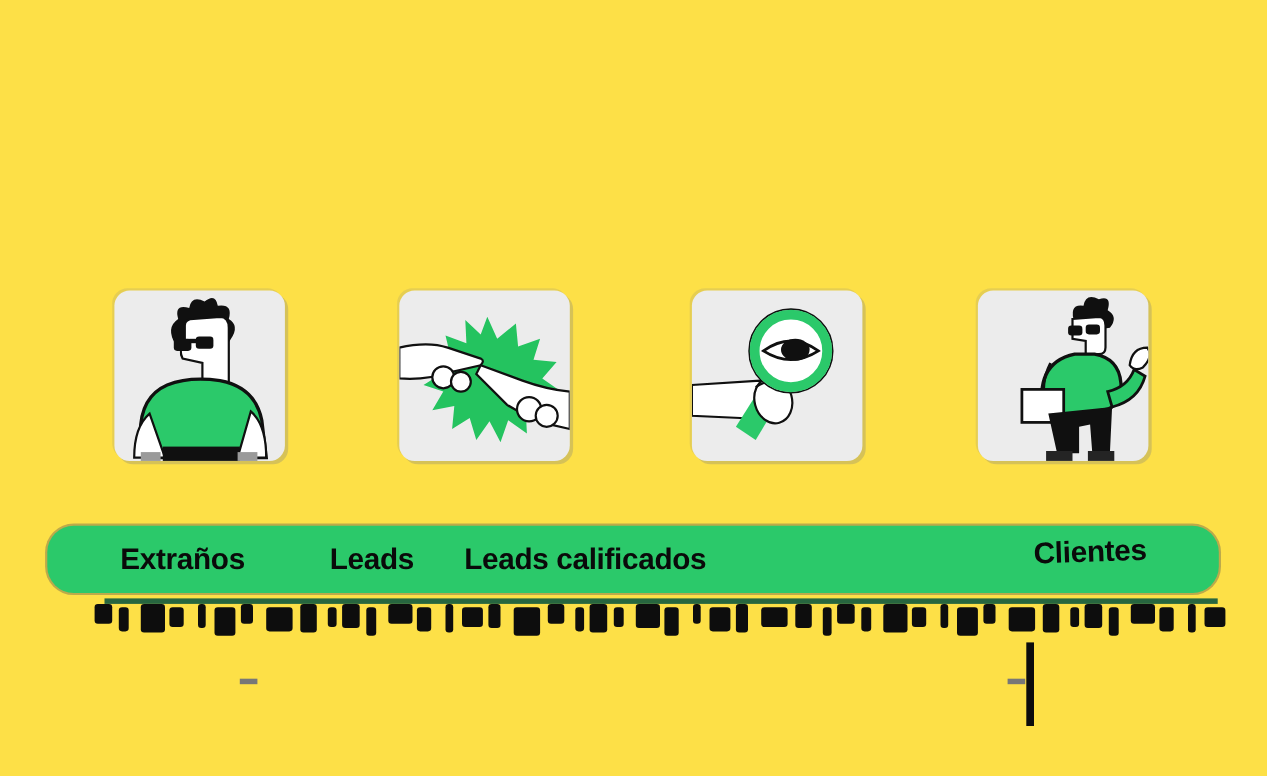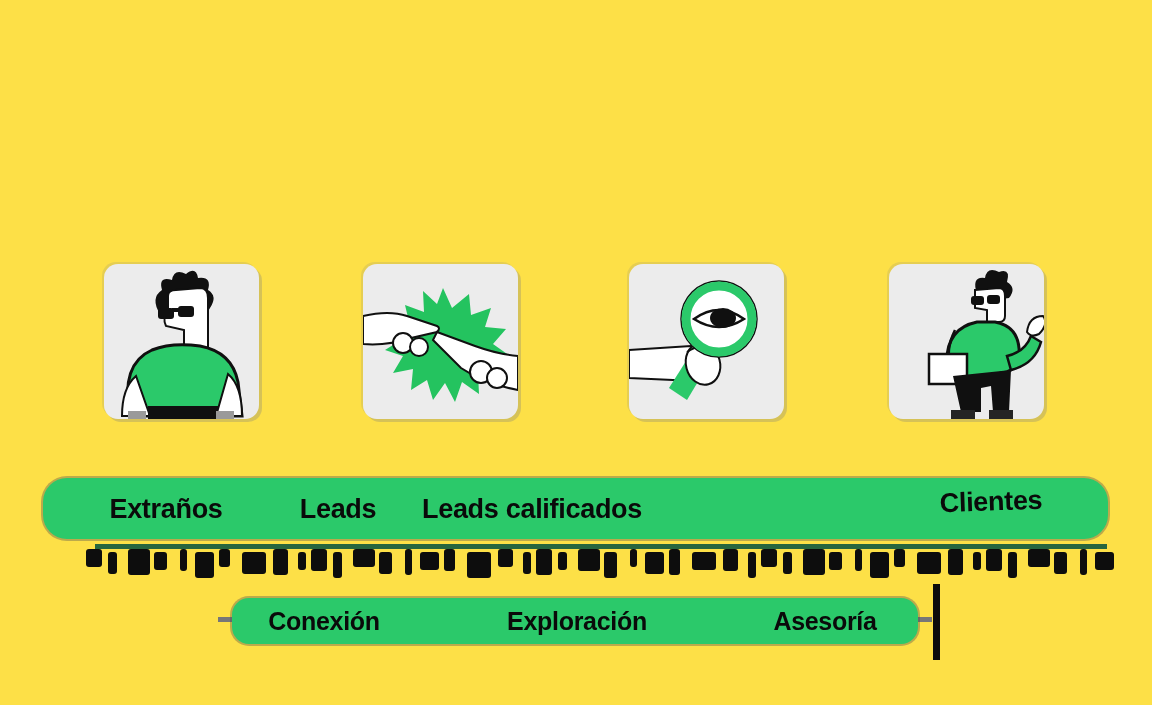--- a/index.html
+++ b/index.html
@@ -183,19 +183,14 @@
       <div class="dark-mark" style="width: 9px; height: 26px; margin-right: 11px; margin-top: 3px;"></div>
       <div class="dark-mark" style="width: 22px; height: 18px; margin-right: 4px; margin-top: 0px;"></div>
       <div class="dark-mark" style="width: 13px; height: 22px; margin-right: 13px; margin-top: 3px;"></div>
       <div class="dark-mark" style="width: 7px; height: 26px; margin-right: 8px; margin-top: 0px;"></div>
       <div class="dark-mark" style="width: 19px; height: 18px; margin-right: 5px; margin-top: 3px;"></div>
     </div>
   <div id="dark-vertical-stripe"></div>
 
   <div id="line-dash-left" class="line-dash"></div>
   <div id="line-dash-right" class="line-dash"></div>
-  <div id="process-bar" class="bar">
-    <span class="bar-label" style="left:92px;">Conexión</span>
-    <span class="bar-label" style="left:345px;">Exploración</span>
-    <span class="bar-label" style="left:593px;">Asesoría</span>
-  </div>
 
 </div>
 
 </body></html>

